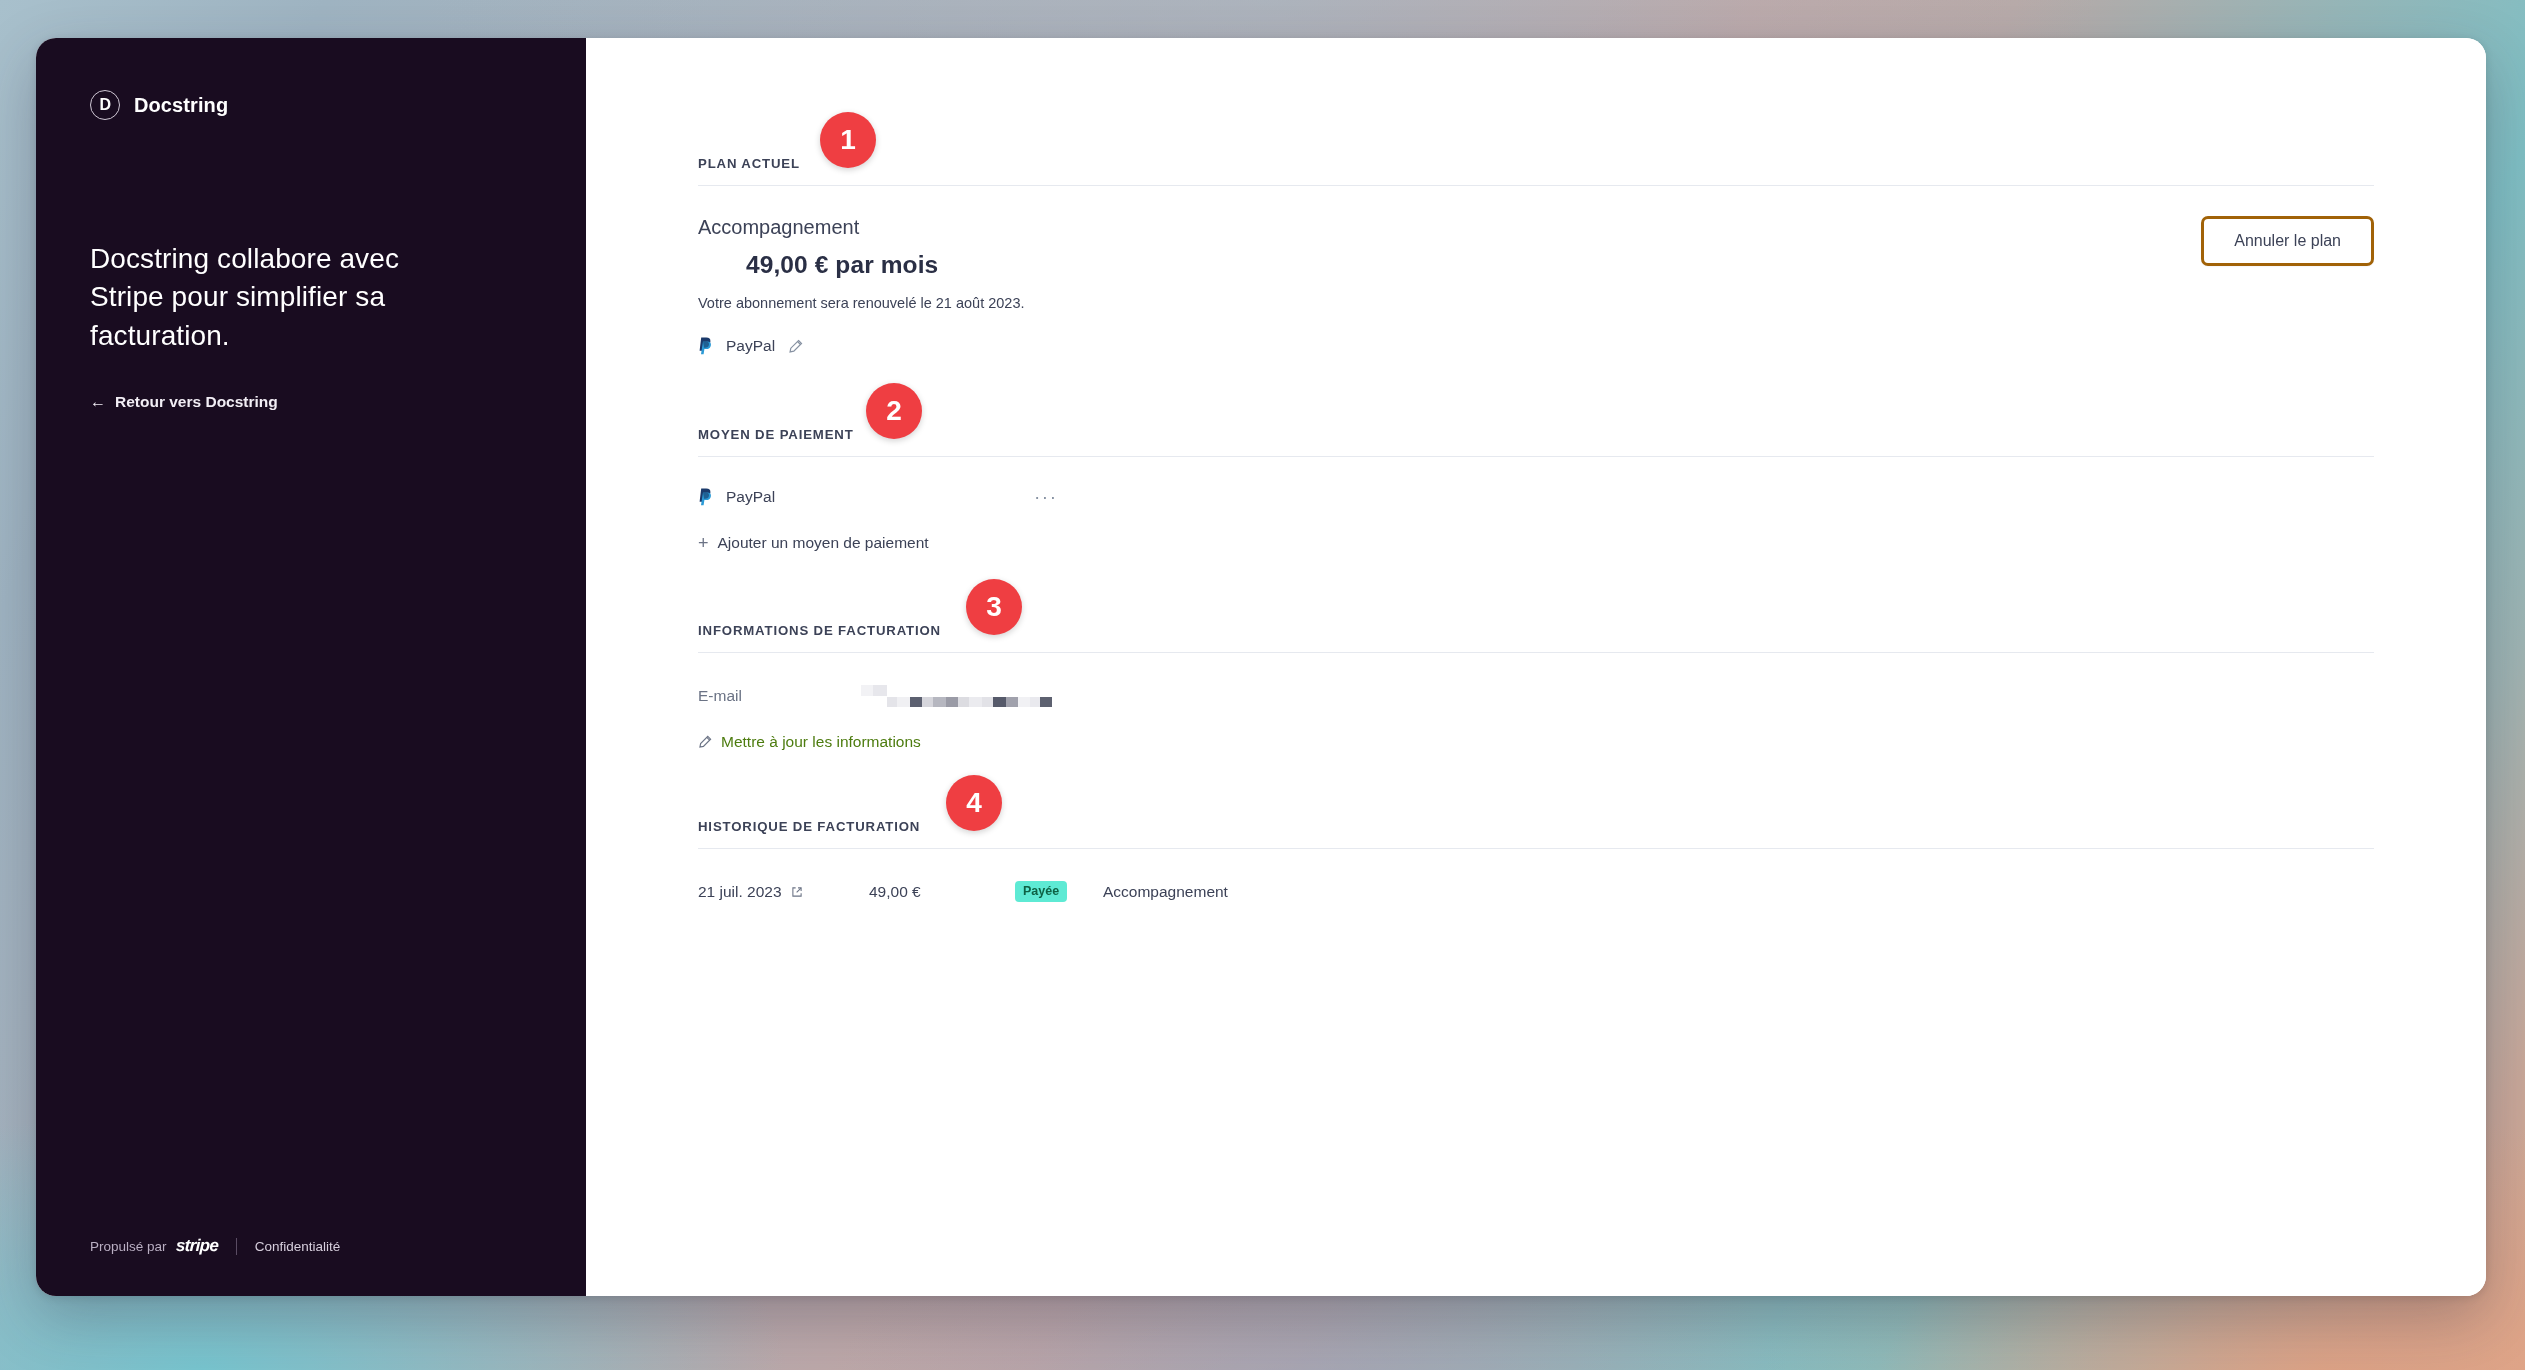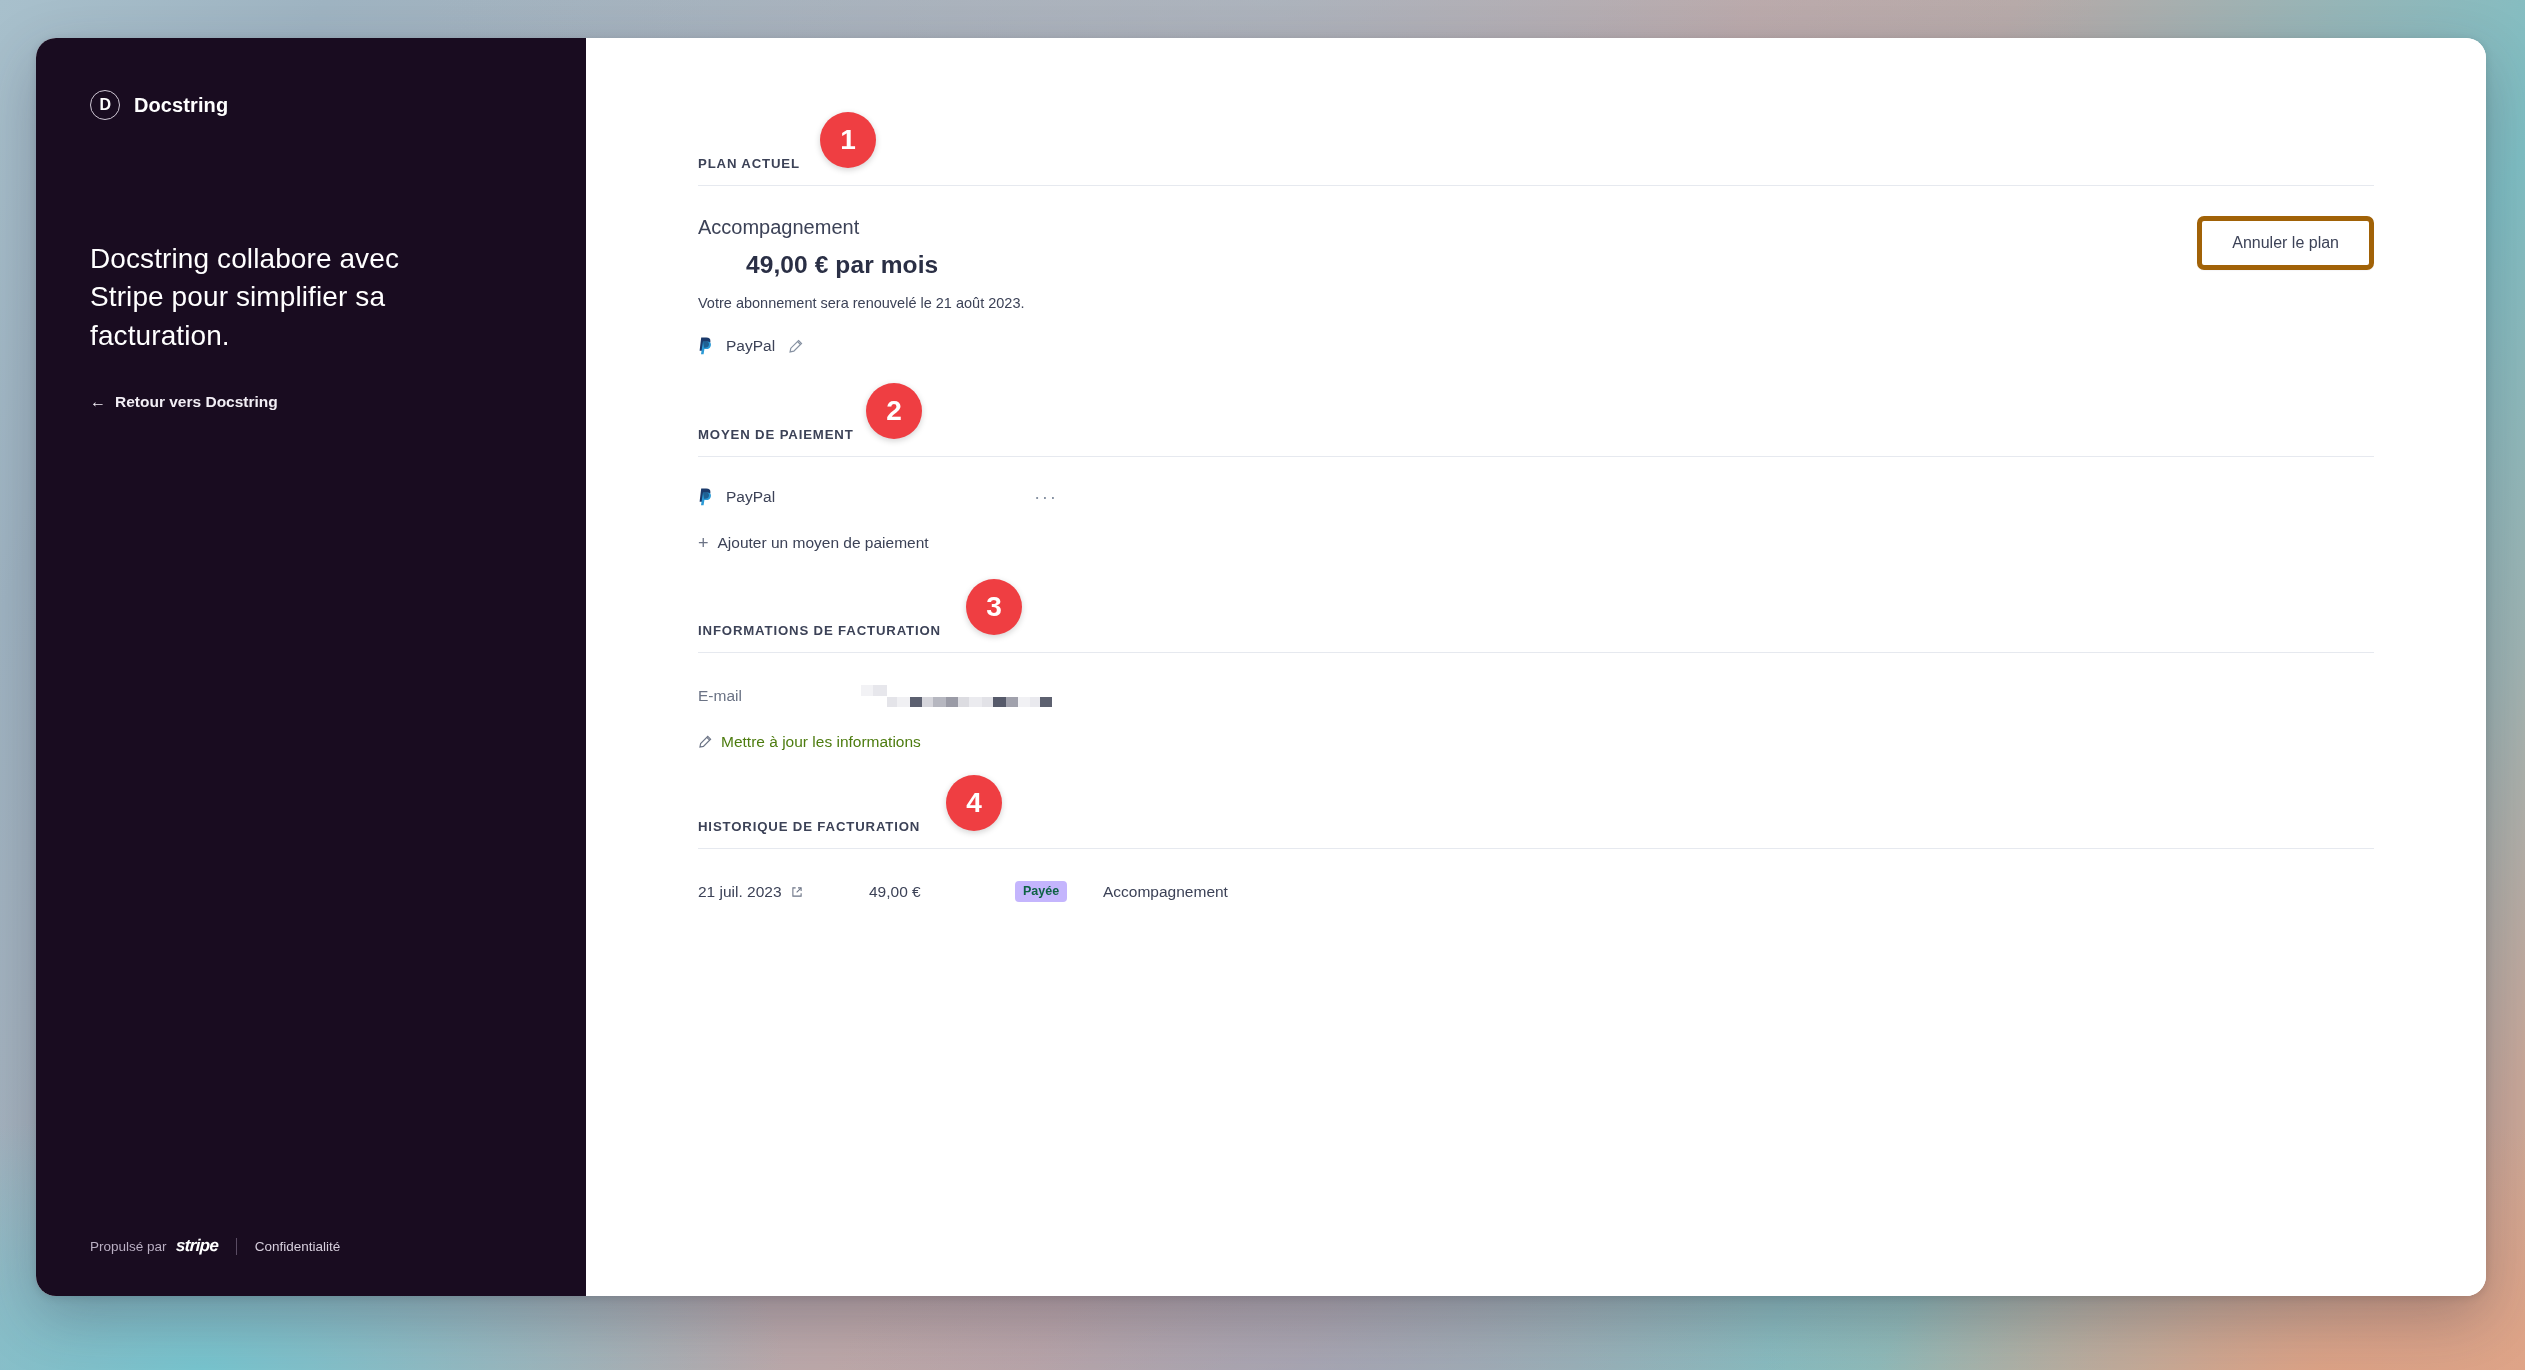--- a/index.html
+++ b/index.html
@@ -113,21 +113,21 @@
 
   
   .plan-row { display: flex; justify-content: space-between; align-items: flex-start; padding-top: 30px; }
   .plan-name { font-size: 20px; color: #3c4257; font-weight: 400; }
   .plan-price { font-size: 24.5px; font-weight: 700; color: #2a2f45; margin-top: 12px; letter-spacing: .1px; margin-left: 48px;}
   .plan-renew { font-size: 14.5px; color: #3c4257; margin-top: 16px; }
   .plan-pm { display: flex; align-items: center; gap: 13px; margin-top: 26px; }
   .pm-text { font-size: 15.5px; color: #3c4257; }
 
   .btn-cancel {
-    border: 5px solid #a16207; background: #fff; border-radius: 7px;
+    border: 3px solid #a16207; background: #fff; border-radius: 7px;
     padding: 13px 30px; font-size: 16px; color: #3c4257;
     font-family: "Liberation Sans", sans-serif; cursor: pointer;
     box-shadow: 0 1px 1px rgba(50,50,93,.04);
   }
 
   
   .pm-row {
     display: flex; align-items: center;
     padding-top: 30px; padding-bottom: 6px;
   }
@@ -148,21 +148,21 @@
     display: inline-flex; align-items: center; gap: 9px;
     margin-top: 26px; font-size: 15.5px; color: #4d7c0f; cursor: pointer;
   }
 
   
   .hist-row { display: flex; align-items: center; padding-top: 32px; font-size: 15.5px; color: #3c4257; }
   .h-date { width: 171px; display: flex; align-items: center; gap: 9px; }
   .h-amt { width: 146px; }
   .h-status { width: 88px; }
   .pill {
-    display: inline-block; background: #c4b5fd; color: #0e6245;
+    display: inline-block; background: #5eead4; color: #0e6245;
     font-size: 12.5px; font-weight: 600; border-radius: 4px;
     padding: 3px 8px 4px 8px; line-height: 1.15;
   }
   .h-desc { }
 
   .sp-1 { height: 72px; }
   .sp-2 { height: 70px; }
   .sp-3 { height: 66px; }
 
   .icon { display:inline-flex; align-items:center; justify-content:center; flex:none; }

